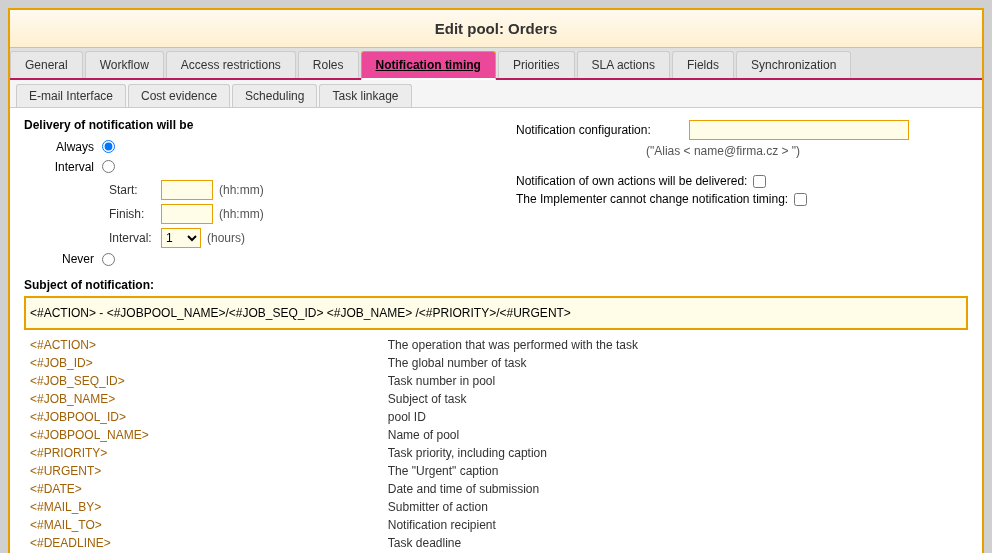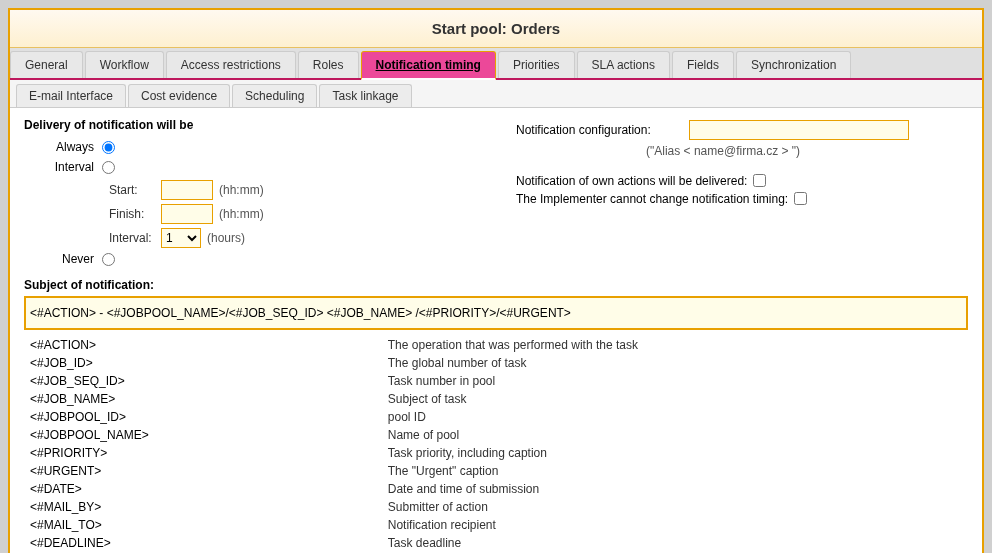--- a/index.html
+++ b/index.html
@@ -85,21 +85,21 @@
     }
     .left-panel { flex: 1; }
     .right-panel { flex: 1; padding-top: 2px; }
     .delivery-label {
       font-weight: bold;
       margin-bottom: 8px;
       font-size: 12px;
     }
     .radio-row {
       display: flex;
-      align-items: center;
+      align-items: flex-start;
       margin-bottom: 6px;
     }
     .radio-label {
       width: 70px;
       text-align: right;
       margin-right: 8px;
       font-size: 12px;
     }
     .field-row {
       display: flex;
@@ -152,21 +152,21 @@
       padding: 1px 3px;
     }
     .alias-hint {
       font-size: 12px;
       color: #555;
       margin-left: 130px;
       margin-bottom: 8px;
     }
     .checkbox-row {
       display: flex;
-      align-items: flex-start;
+      align-items: flex-end;
       margin-bottom: 4px;
     }
     .checkbox-text {
       font-size: 12px;
       margin-right: 6px;
     }
     .subject-label {
       font-weight: bold;
       font-size: 12px;
       margin-top: 6px;
@@ -187,37 +187,37 @@
       font-size: 12px;
     }
     .macro-table td {
       padding: 2px 6px;
       vertical-align: top;
       color: #333;
     }
     .macro-table td:first-child {
       white-space: nowrap;
       font-weight: normal;
-      color: #000000;
+      color: #a16207;
       min-width: 160px;
     }
     .never-row {
       display: flex;
       align-items: center;
       margin-top: 4px;
     }
   </style>
 </head>
 <body>
 
 <div class="outer-container">
   <div class="window">
 
     <div class="title-bar">
-      <span>Start pool: Orders</span>
+      <span>Edit pool: Orders</span>
     </div>
 
     <div class="tabs-row">
       <div class="tab">General</div>
       <div class="tab">Workflow</div>
       <div class="tab">Access restrictions</div>
       <div class="tab">Roles</div>
       <div class="tab active">Notification timing</div>
       <div class="tab">Priorities</div>
       <div class="tab">SLA actions</div>

